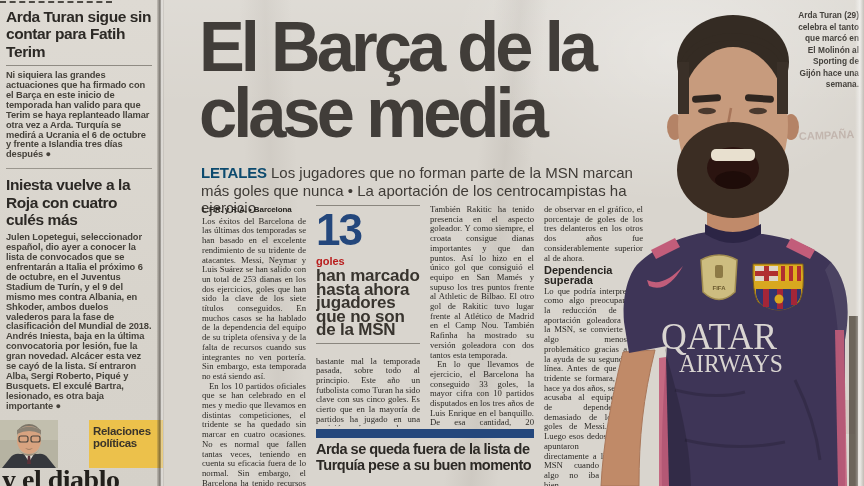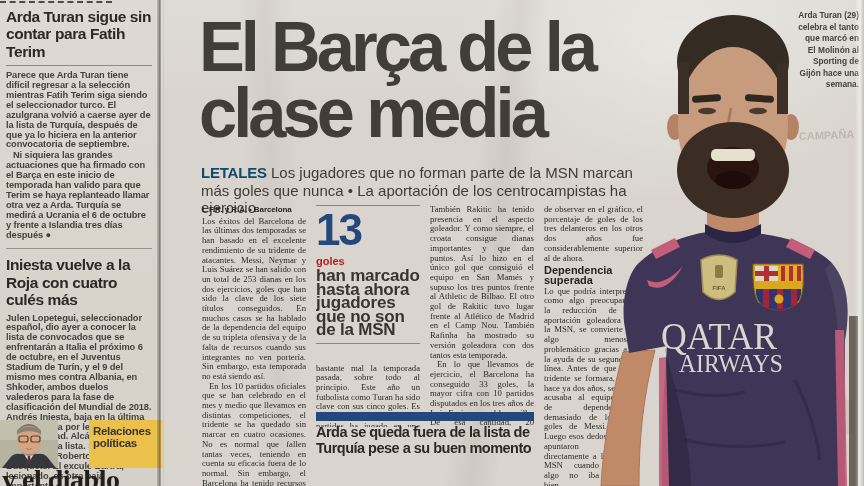--- a/index.html
+++ b/index.html
@@ -51,50 +51,49 @@
   #col2 { left:316px; width:104px; height:222px; }
   #col3 { left:430px; width:104px; height:222px; }
   #col4 { left:544px; width:101px; height:281px; }
   .byline { font-family:Liberation Sans, sans-serif; font-size:8px; font-weight:bold;
     color:#26231f; margin-bottom:2px; letter-spacing:-0.1px; }
   .crosshead { font-family:"Liberation Sans", sans-serif; font-size:11px; font-weight:bold;
     color:#26231f; margin:3px 0 1px 0; text-align:left; }
   
   .callout { font-family:"Liberation Sans", sans-serif; text-align:left;
     border-top:1.5px solid #8a867e; border-bottom:1.5px solid #8a867e;
-    padding:2px 0 6px 0; margin-bottom:20px; }
+    padding:2px 0 6px 0; margin-bottom:13px; }
   .callout-number { font-size:44px; font-weight:bold; color:#24477c; line-height:44px; letter-spacing:-2px; }
   .callout-label { font-size:11px; font-weight:bold; color:#b91c1c; line-height:14px; margin-top:2px; }
   .callout-desc { font-size:17px; font-weight:bold; color:#38342e; line-height:13.5px; letter-spacing:-0.2px; margin-top:1px; }
   
   .cut { float:right; clear:right; }
   .c1{width:2px;height:98px;} .c2{width:10px;height:40px;} .c3{width:18px;height:40px;}
   .c4{width:30px;height:40px;} .c5{width:38px;height:40px;} .c6{width:46px;height:60px;}
   
-  .sub-article { position:absolute; left:316px; top:412px; width:218px; height:47px; overflow:hidden; }
+  .sub-article { position:absolute; left:316px; top:429px; width:218px; height:47px; overflow:hidden; }
   .sub-bar { height:9px; background:#24477c; margin-bottom:4px; }
   .sub-headline { font-size:14.5px; font-weight:bold; letter-spacing:-0.5px; line-height:1.08; color:#2c2925; }
   .sub-byline { font-size:7.5px; font-weight:bold; color:#33302b; margin-top:3px; }
   
   .photo-svg { position:absolute; left:595px; top:0; width:269px; height:486px; }
   .photo-caption { position:absolute; left:795px; top:10px; width:64px; z-index:5;
     font-size:8.3px; line-height:11.5px; text-align:right; color:#45423d; font-weight:bold; }
   .right-edge { position:absolute; right:0; top:0; width:9px; height:486px; z-index:6;
     background:linear-gradient(90deg, transparent, rgba(255,255,255,.5) 55%, rgba(120,112,102,.25)); }
 </style>
 </head>
 <body>
 
 <div class="left-page">
   <div class="dashed-top"></div>
   <div class="lp-inner">
     <div class="lp-headline">Arda Turan sigue sin contar para Fatih Terim</div>
     <div class="lp-rule"></div>
     <div class="lp-body">
-      <p>Parece que Arda Turan tiene difícil regresar a la selección mientras Fatih Terim siga siendo el seleccionador turco. El azulgrana volvió a caerse ayer de la lista de Turquía, después de que ya lo hiciera en la anterior convocatoria de septiembre.</p>
       <p>Ni siquiera las grandes actuaciones que ha firmado con el Barça en este inicio de temporada han valido para que Terim se haya replanteado llamar otra vez a Arda. Turquía se medirá a Ucrania el 6 de octubre y frente a Islandia tres días después ●</p>
     </div>
     <div class="lp-divider"></div>
     <div class="lp-headline">Iniesta vuelve a la Roja con cuatro culés más</div>
     <div class="lp-body" style="margin-top:5px;">
       <p>Julen Lopetegui, seleccionador español, dio ayer a conocer la lista de convocados que se enfrentarán a Italia el próximo 6 de octubre, en el Juventus Stadium de Turín, y el 9 del mismo mes contra Albania, en Shkoder, ambos duelos valederos para la fase de clasificación del Mundial de 2018. Andrés Iniesta, baja en la última convocatoria por lesión, fue la gran novedad. Alcácer esta vez se cayó de la lista. Sí entraron Alba, Sergi Roberto, Piqué y Busquets. El exculé Bartra, lesionado, es otra baja importante ●</p>
     </div>
   </div>
   <div class="politics">
     <div class="pol-photo">

